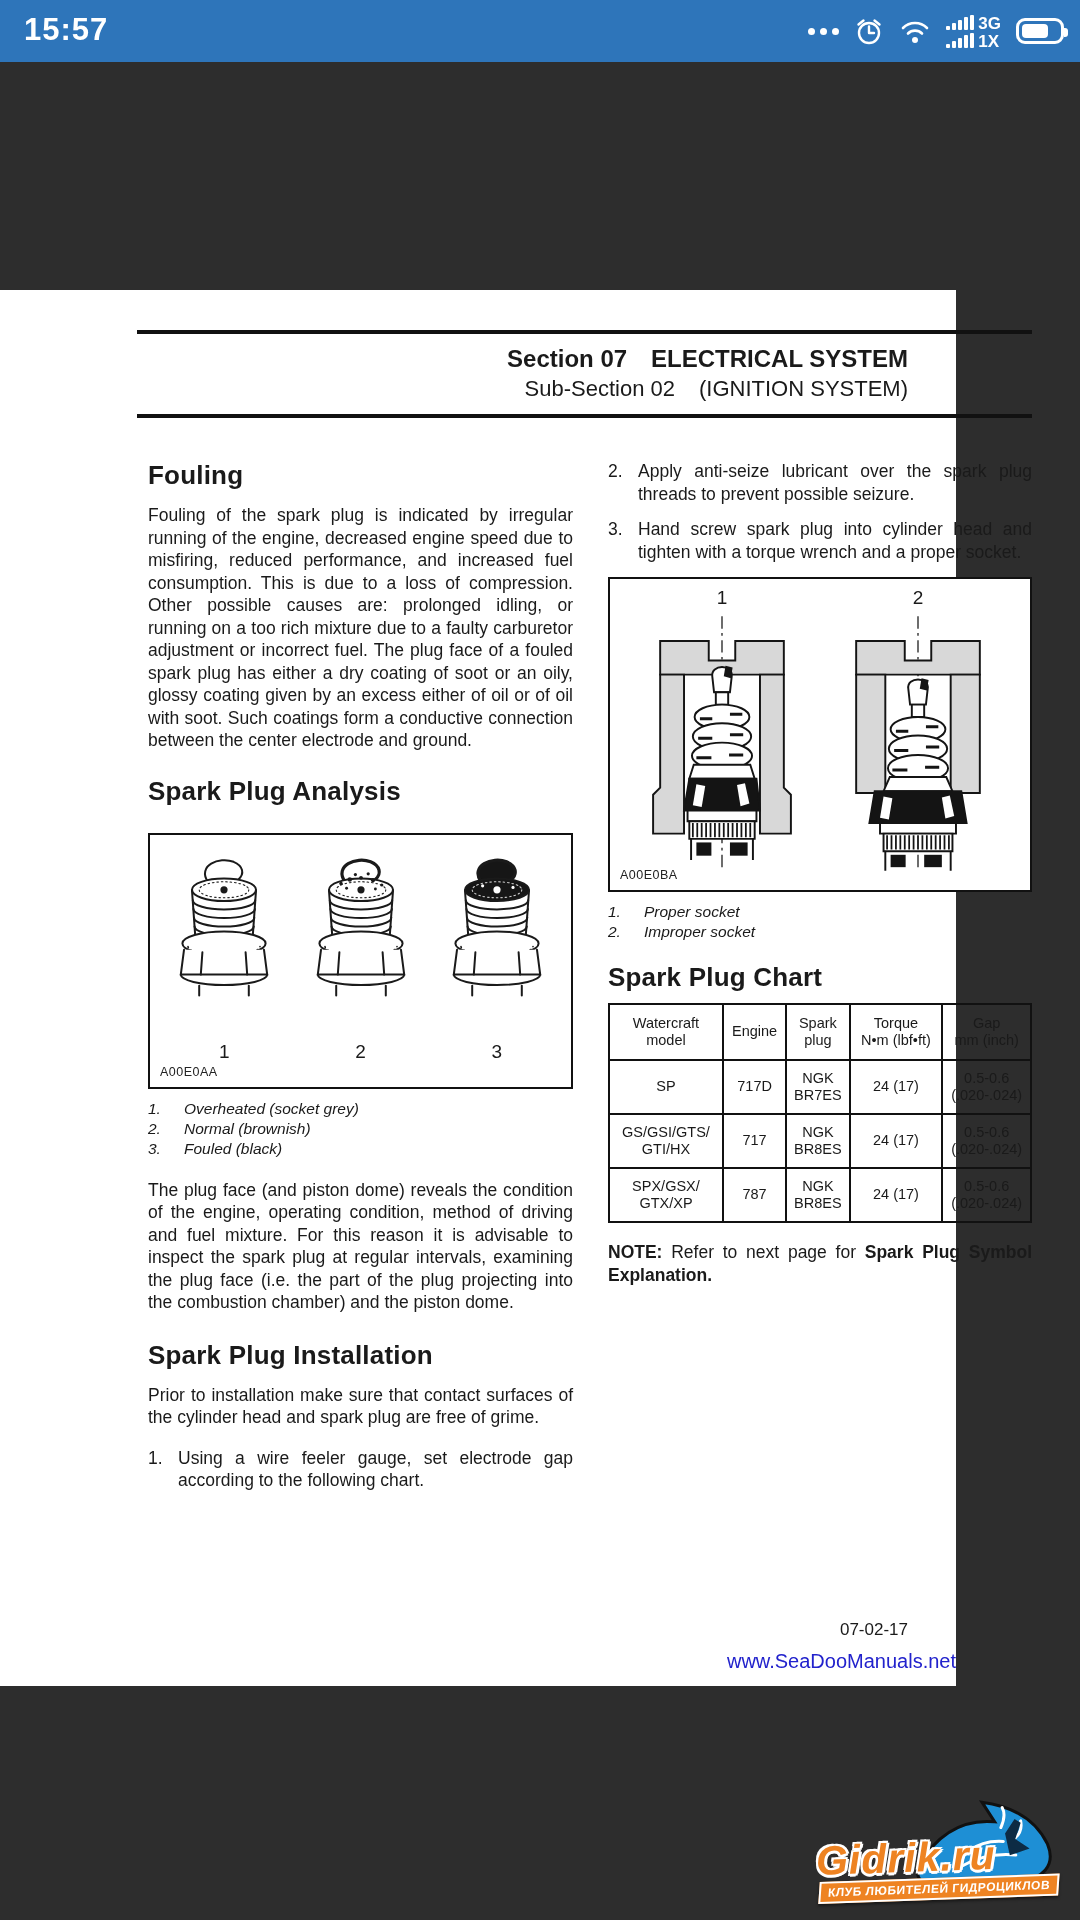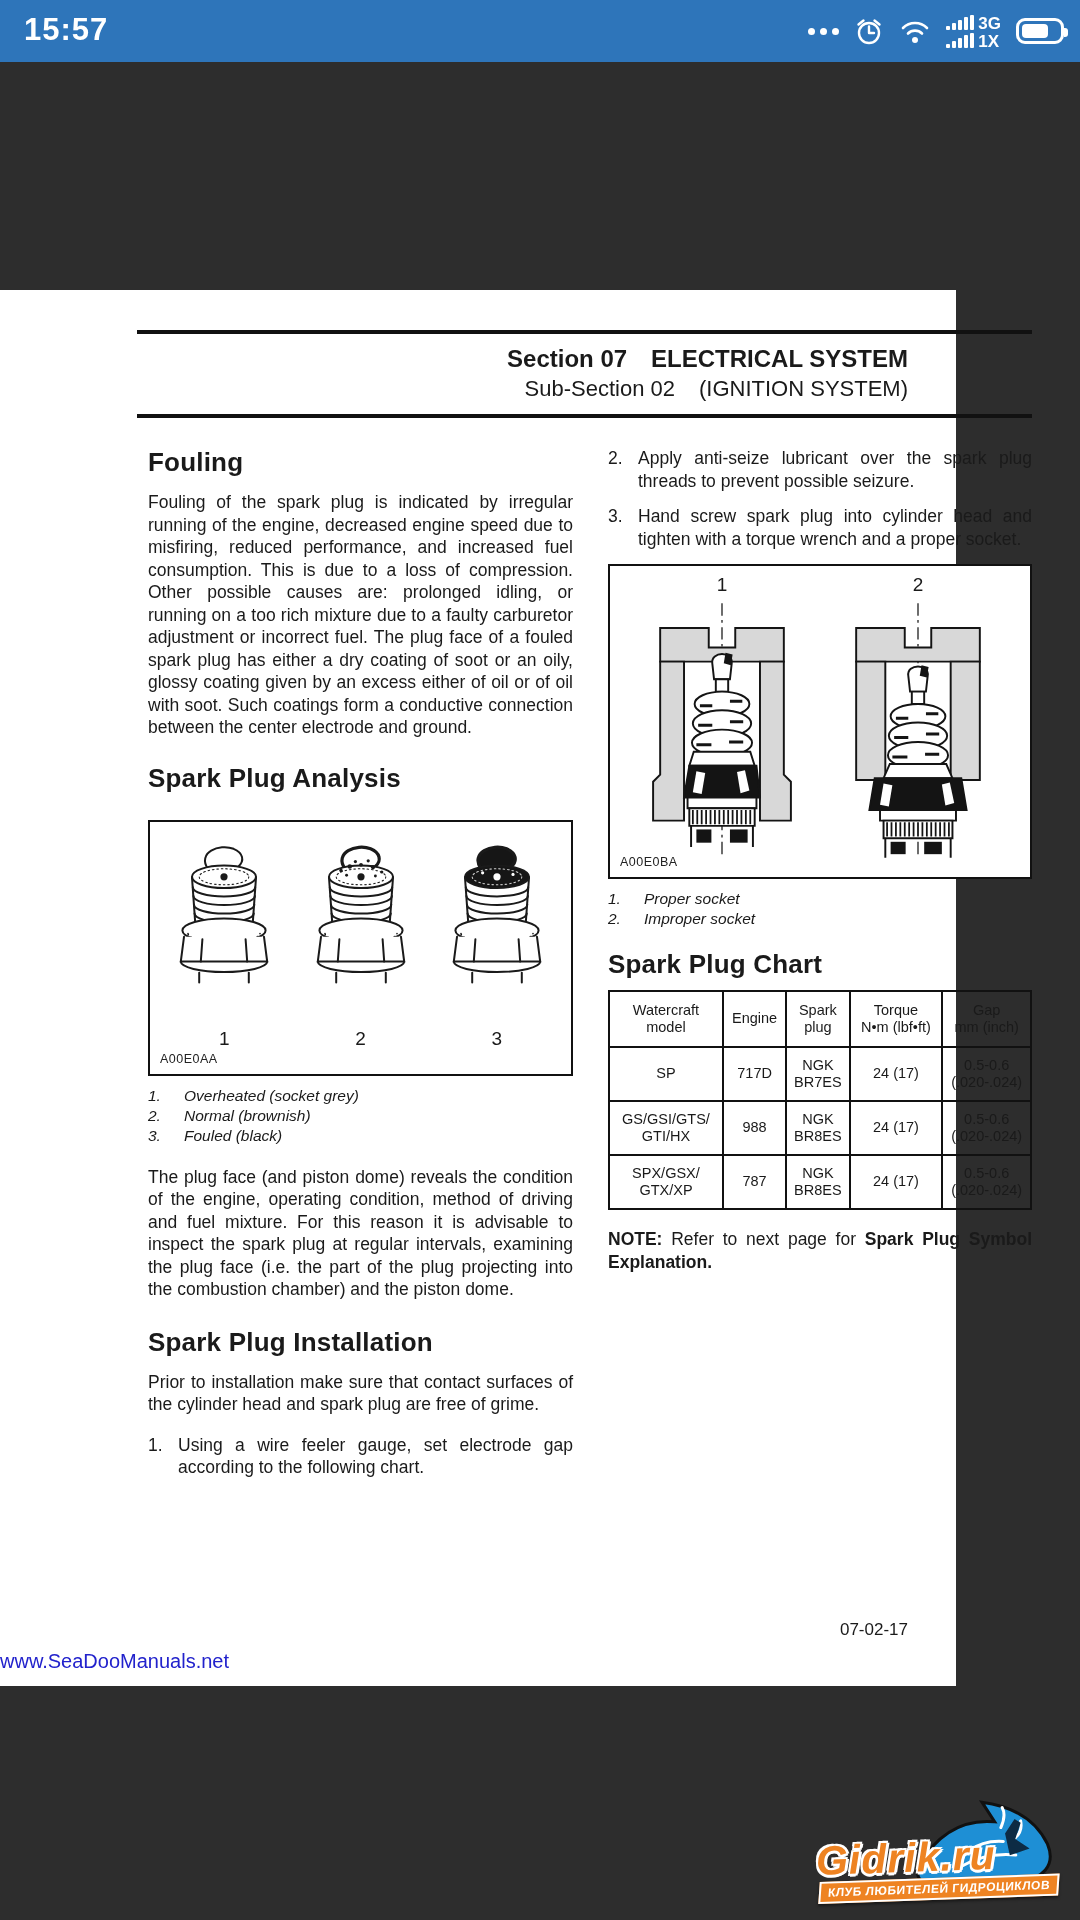--- a/index.html
+++ b/index.html
@@ -29,21 +29,21 @@
   .page { position:absolute; top:290px; left:0; width:956px; height:1396px; background:#fff; }
   .content { padding:0 48px 0 148px; }
   .rule { margin-left:-11px; width:895px; height:4px; background:#111; }
   .rule-top { margin-top:40px; }
   .rule-bottom { margin-top:10px; }
   .doc-header { text-align:right; margin-top:10px; line-height:30px; }
   .hdr-l1 { font-size:24px; font-weight:700; }
   .hdr-l2 { font-size:22px; }
   .hdr-gap { display:inline-block; width:24px; }
 
-  .cols { display:flex; gap:35px; margin-top:29px; }
+  .cols { display:flex; gap:35px; margin-top:42px; }
   .col-l { width:425px; flex:none; }
   .col-r { width:424px; flex:none; }
 
   h2.sec { font-size:26px; font-weight:600; margin:0 0 13px 0; letter-spacing:.2px; }
   p.body { font-size:17.5px; line-height:22.5px; text-align:justify; margin:0 0 18px 0; }
 
   .step { display:flex; margin:0 0 13px 0; font-size:17.5px; line-height:22.5px; }
   .step .sn { width:30px; flex:none; }
   .step .st { flex:1; text-align:justify; }
 
@@ -68,21 +68,21 @@
     border:2px solid #111; text-align:center; vertical-align:middle;
     font-size:14.5px; line-height:17.5px; font-weight:400; white-space:pre-line; padding:7px 3px;
   }
   table.chart thead th { height:56px; }
   table.chart td { height:54px; }
 
   .note { margin-top:18px; font-size:17.5px; line-height:22.5px; text-align:justify; }
   .note b { font-weight:700; }
 
   .page-code { position:absolute; right:48px; top:1330px; font-size:17px; }
-  .site-link { position:absolute; left:0; right:0; top:1360px; text-align:left;
+  .site-link { position:absolute; left:0; right:0; top:1360px; text-align:right;
     font-size:20px; color:#2222cc; text-decoration:none; }
 
   
   .gidrik { position:absolute; right:34px; bottom:12px; width:230px; height:92px; transform:rotate(-2deg); }
   .gidrik-splash { position:absolute; right:-14px; top:-24px; width:150px; height:112px; }
   .gidrik-brand { position:absolute; left:0; top:18px; font-size:41px; font-weight:700; font-style:italic;
     color:#ee8322; letter-spacing:1px; z-index:2;
     text-shadow:-2px -2px 0 #fff, 2px -2px 0 #fff, -2px 2px 0 #fff, 2px 2px 0 #fff, 0 3px 0 #fff, 3px 0 0 #fff; }
   .gidrik-banner { position:absolute; left:2px; top:62px; z-index:2; background:#ee8322; color:#fff;
     border:2px solid #fff; font-size:12px; font-weight:700; padding:2px 7px; letter-spacing:.5px;
@@ -396,21 +396,21 @@
               <td>717D</td>
               <td>NGK
 BR7ES</td>
               <td>24 (17)</td>
               <td>0.5-0.6
 (.020-.024)</td>
             </tr>
             <tr>
               <td>GS/GSI/GTS/
 GTI/HX</td>
-              <td>988</td>
+              <td>717</td>
               <td>NGK
 BR8ES</td>
               <td>24 (17)</td>
               <td>0.5-0.6
 (.020-.024)</td>
             </tr>
             <tr>
               <td>SPX/GSX/
 GTX/XP</td>
               <td>787</td>

